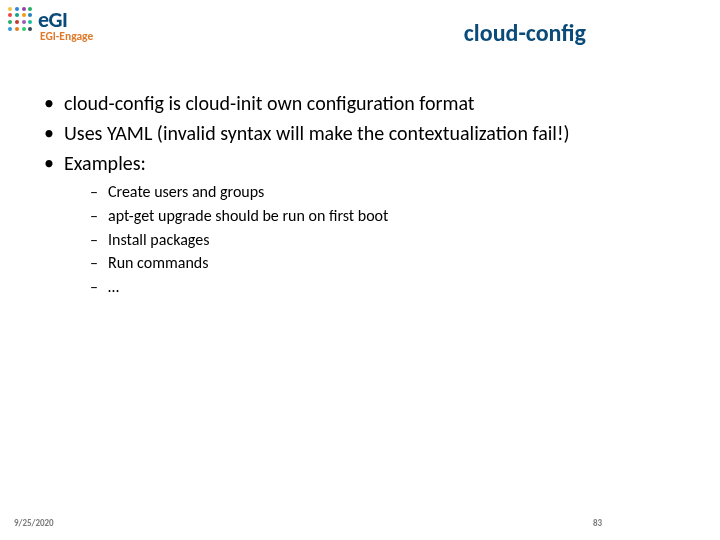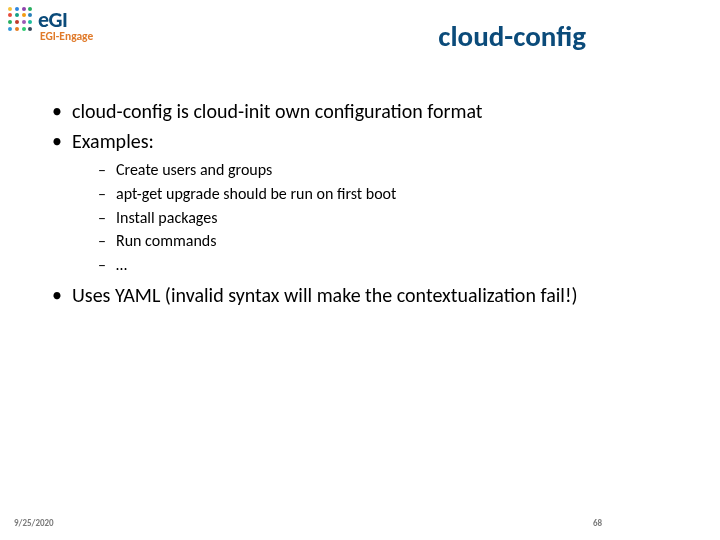--- a/index.html
+++ b/index.html
@@ -50,35 +50,35 @@
     font-size: 11.5px;
     color: #e07a2a;
     font-weight: 700;
     margin-left: 32px;
     margin-top: -4px;
   }
   .title {
     position: absolute;
     top: 18px;
     right: 30px;
-    font-size: 29px;
+    font-size: 24px;
     font-weight: 700;
     color: #0b4b7a;
     text-align: left;
   }
   .content {
     position: absolute;
     top: 90px;
     left: 40px;
     right: 30px;
   }
   ul.top {
     list-style: none;
     padding: 0;
-    margin: 8px;
+    margin: 0;
     font-size: 20px;
     line-height: 1.3;
   }
   ul.top > li {
     position: relative;
     padding-left: 24px;
     margin-bottom: 4px;
   }
   ul.top > li::before {
     content: "•";
@@ -153,32 +153,32 @@
         <span class="egi-text">eGI</span>
       </div>
       <div class="engage">EGI-Engage</div>
     </div>
     <div class="title">cloud-config</div>
   </div>
 
   <div class="content">
     <ul class="top">
       <li>cloud-config is cloud-init own configuration format</li>
+      <li>Uses YAML (invalid syntax will make the contextualization fail!)</li>
       <li>
         <span>Examples:</span>
         <ul class="sub">
           <li>Create users and groups</li>
           <li>apt-get upgrade should be run on first boot</li>
           <li>Install packages</li>
           <li>Run commands</li>
           <li>…</li>
         </ul>
       </li>
-      <li>Uses YAML (invalid syntax will make the contextualization fail!)</li>
     </ul>
   </div>
 
   <div class="footer">
     <span>9/25/2020</span>
-    <span>68</span>
+    <span>83</span>
   </div>
 
 </div>
 
 </body></html>

